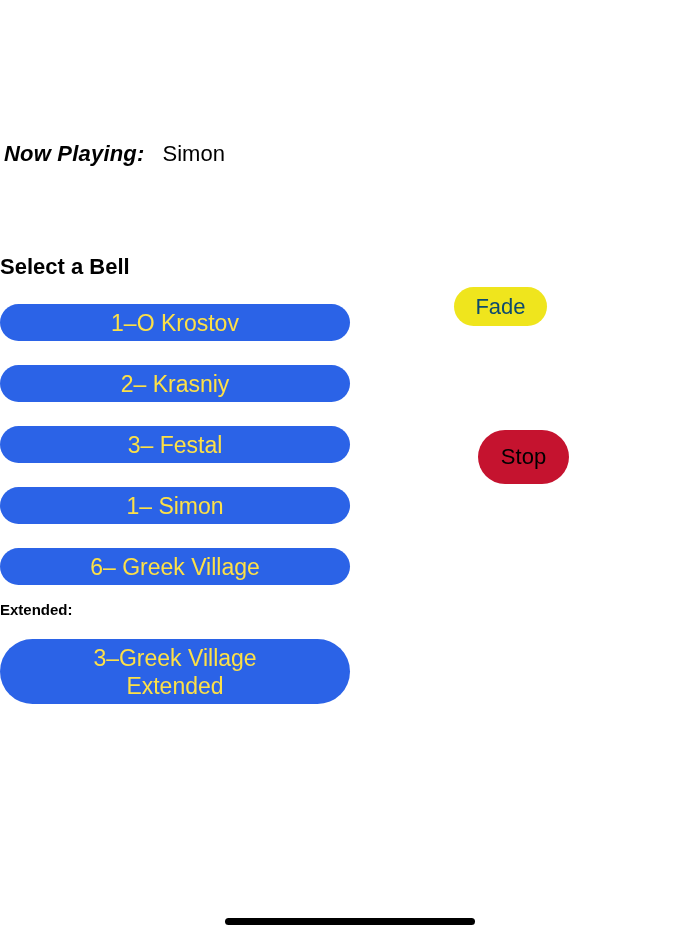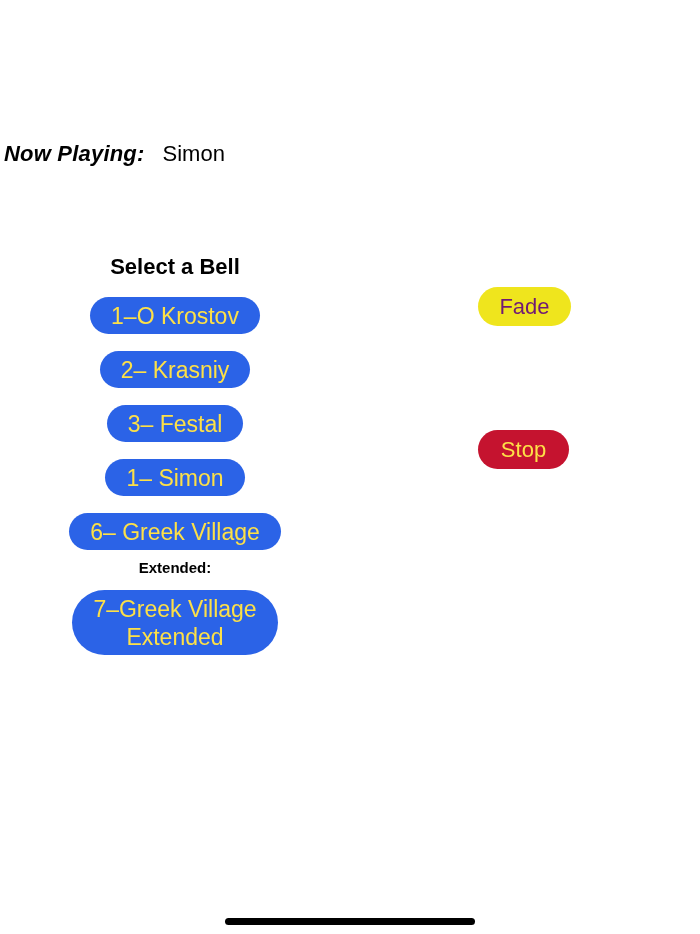--- a/index.html
+++ b/index.html
@@ -25,22 +25,21 @@
   .now-playing .np-value { margin-left: 18px; font-weight: 400; }
 
   
   .bell-column {
     position: absolute;
     left: 0;
     top: 255px;
     width: 350px;
     display: flex;
     flex-direction: column;
-    align-items: center;
-    gap: 17px;
+    gap: 24px;
   }
   .section-heading {
     font-size: 22px;
     font-weight: bold;
     line-height: 24px;
     margin-bottom: 1px;
   }
   .extended-heading {
     font-size: 15px;
     font-weight: bold;
@@ -68,34 +67,34 @@
     border: none;
     font-family: inherit;
     font-size: 22px;
     border-radius: 999px;
     cursor: pointer;
     display: flex;
     align-items: center;
     justify-content: center;
   }
   .fade-btn {
-    left: 478px;
+    left: 454px;
     top: 287px;
     width: 93px;
     height: 39px;
     background: #EFE51D;
-    color: #701a75;
+    color: #0c4a6e;
   }
   .stop-btn {
     left: 478px;
     top: 430px;
     width: 91px;
-    height: 39px;
+    height: 54px;
     background: #C5132F;
-    color: #fde047;
+    color: #000000;
   }
 
   
   .home-indicator {
     position: absolute;
     left: 50%;
     transform: translateX(-50%);
     bottom: 9px;
     width: 250px;
     height: 7px;
@@ -115,20 +114,20 @@
   <div class="section-heading">Select a Bell</div>
 
   <button class="bell-btn">1–O Krostov</button>
   <button class="bell-btn">2– Krasniy</button>
   <button class="bell-btn">3– Festal</button>
   <button class="bell-btn">1– Simon</button>
   <button class="bell-btn">6– Greek Village</button>
 
   <div class="extended-heading">Extended:</div>
 
-  <button class="bell-btn">7–Greek Village
+  <button class="bell-btn">3–Greek Village
 Extended</button>
 </div>
 
 <button class="ctl-btn fade-btn">Fade</button>
 <button class="ctl-btn stop-btn">Stop</button>
 
 <div class="home-indicator"></div>
 
 </body></html>

